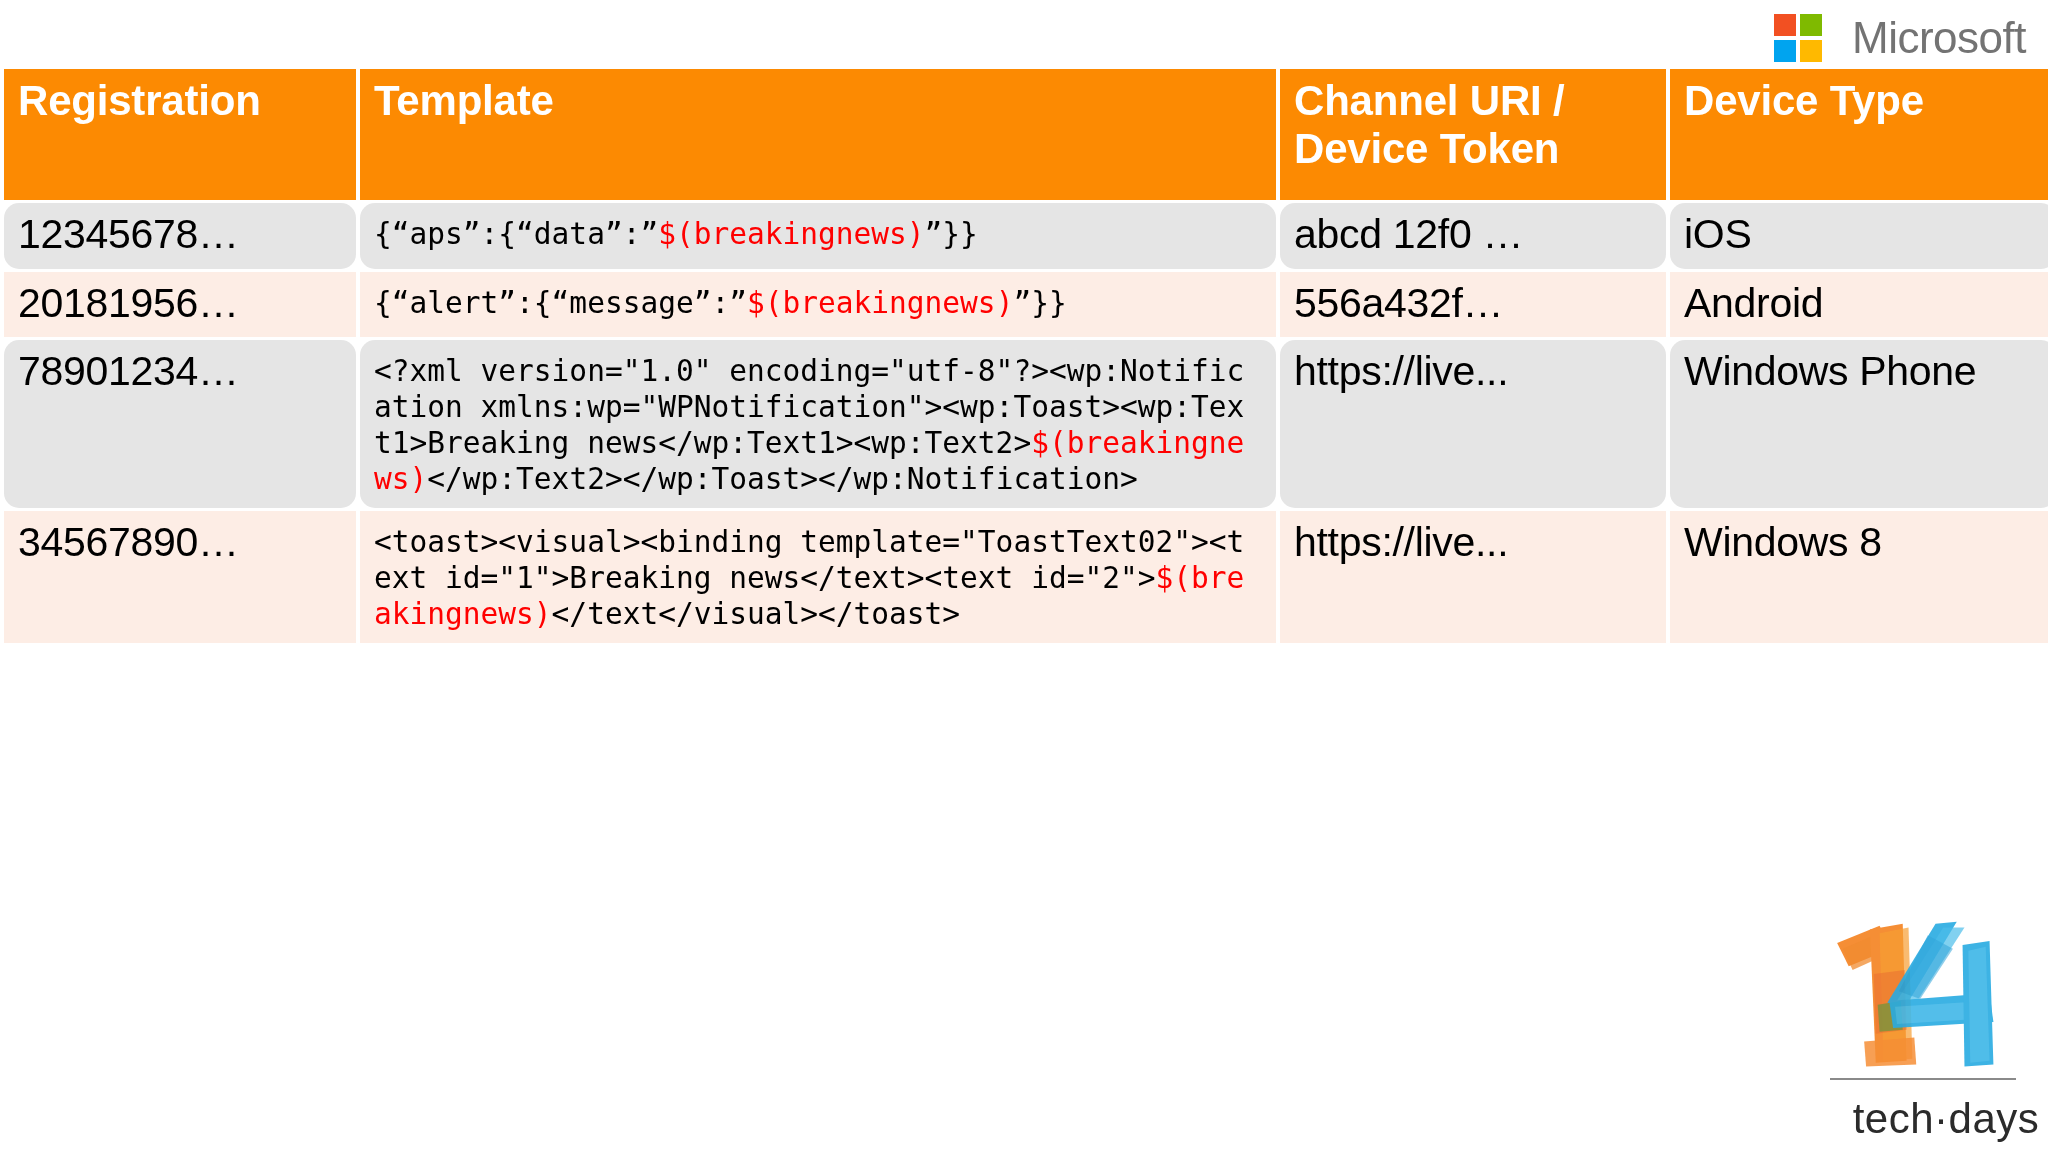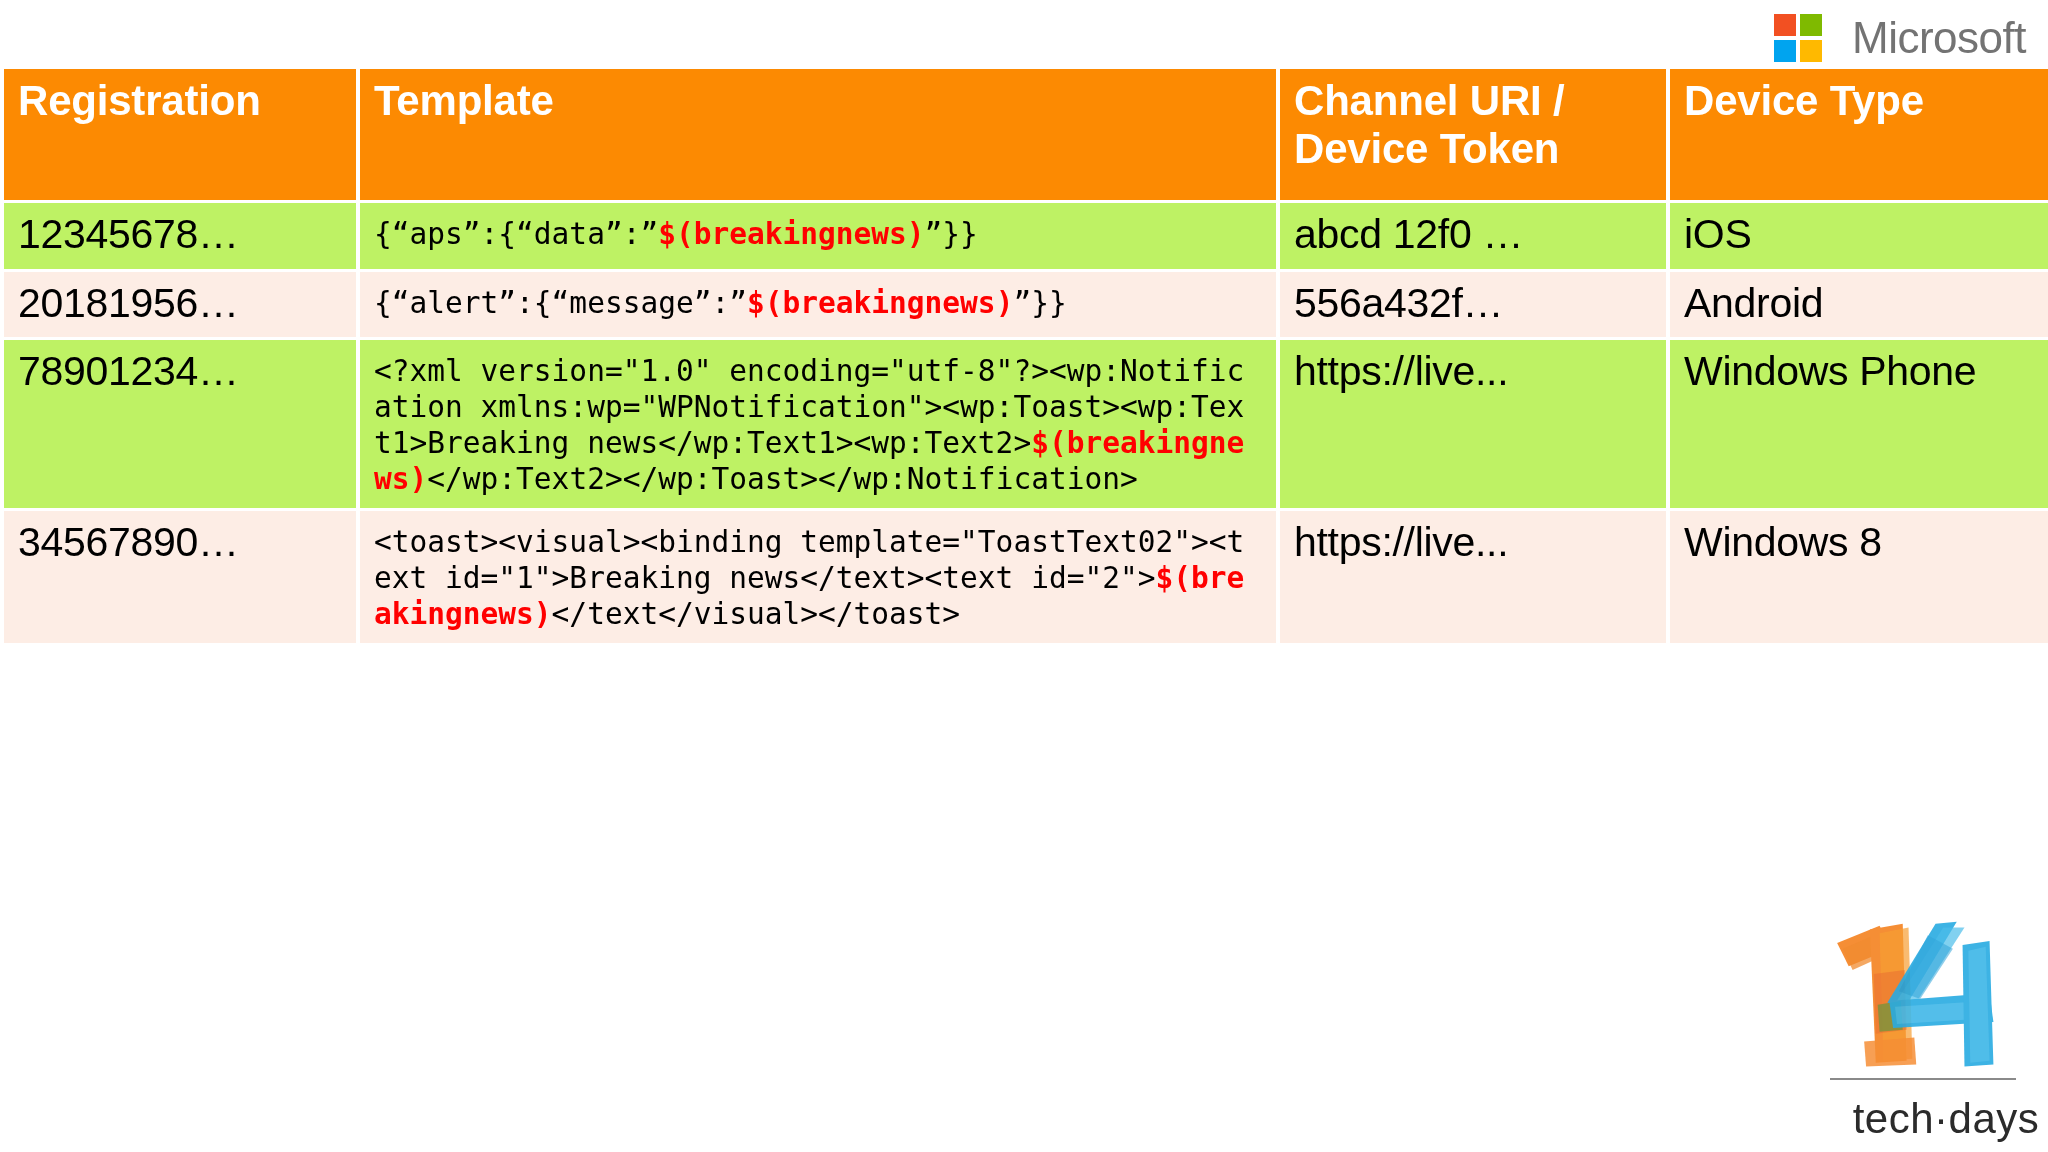--- a/index.html
+++ b/index.html
@@ -66,42 +66,42 @@
     background: #FC8A02;
     color: #ffffff;
     text-align: left;
     font-size: 42px;
     font-weight: 700;
     line-height: 1.14;
     height: 131px;
     letter-spacing: -0.2px;
   }
 
-  tbody tr.row-dark td { background: #bef264; }
+  tbody tr.row-dark td { background: #e5e5e5; border-radius: 15px; }
   tbody tr.row-light td { background: #FDEDE5; }
 
   td.cell-plain {
     font-size: 41px;
     font-weight: 400;
     color: #000000;
     line-height: 1.16;
     letter-spacing: -0.3px;
     white-space: nowrap;
   }
   td.cell-code {
     font-family: "DejaVu Sans Mono", "Liberation Mono", monospace;
     font-size: 29.5px;
     font-weight: 400;
     color: #000000;
     line-height: 1.22;
     word-break: break-all;
     white-space: pre-wrap;
     padding-top: 14px;
   }
-  td.cell-code .tok { color: #FF0000; font-weight: 700; margin-top: 44px; }
+  td.cell-code .tok { color: #FF0000; font-weight: 400; margin-top: 44px; }
 
   
   .td-logo {
     position: absolute;
     right: 18px;
     bottom: 10px;
     width: 214px;
     height: 226px;
   }
   .td-rule {

